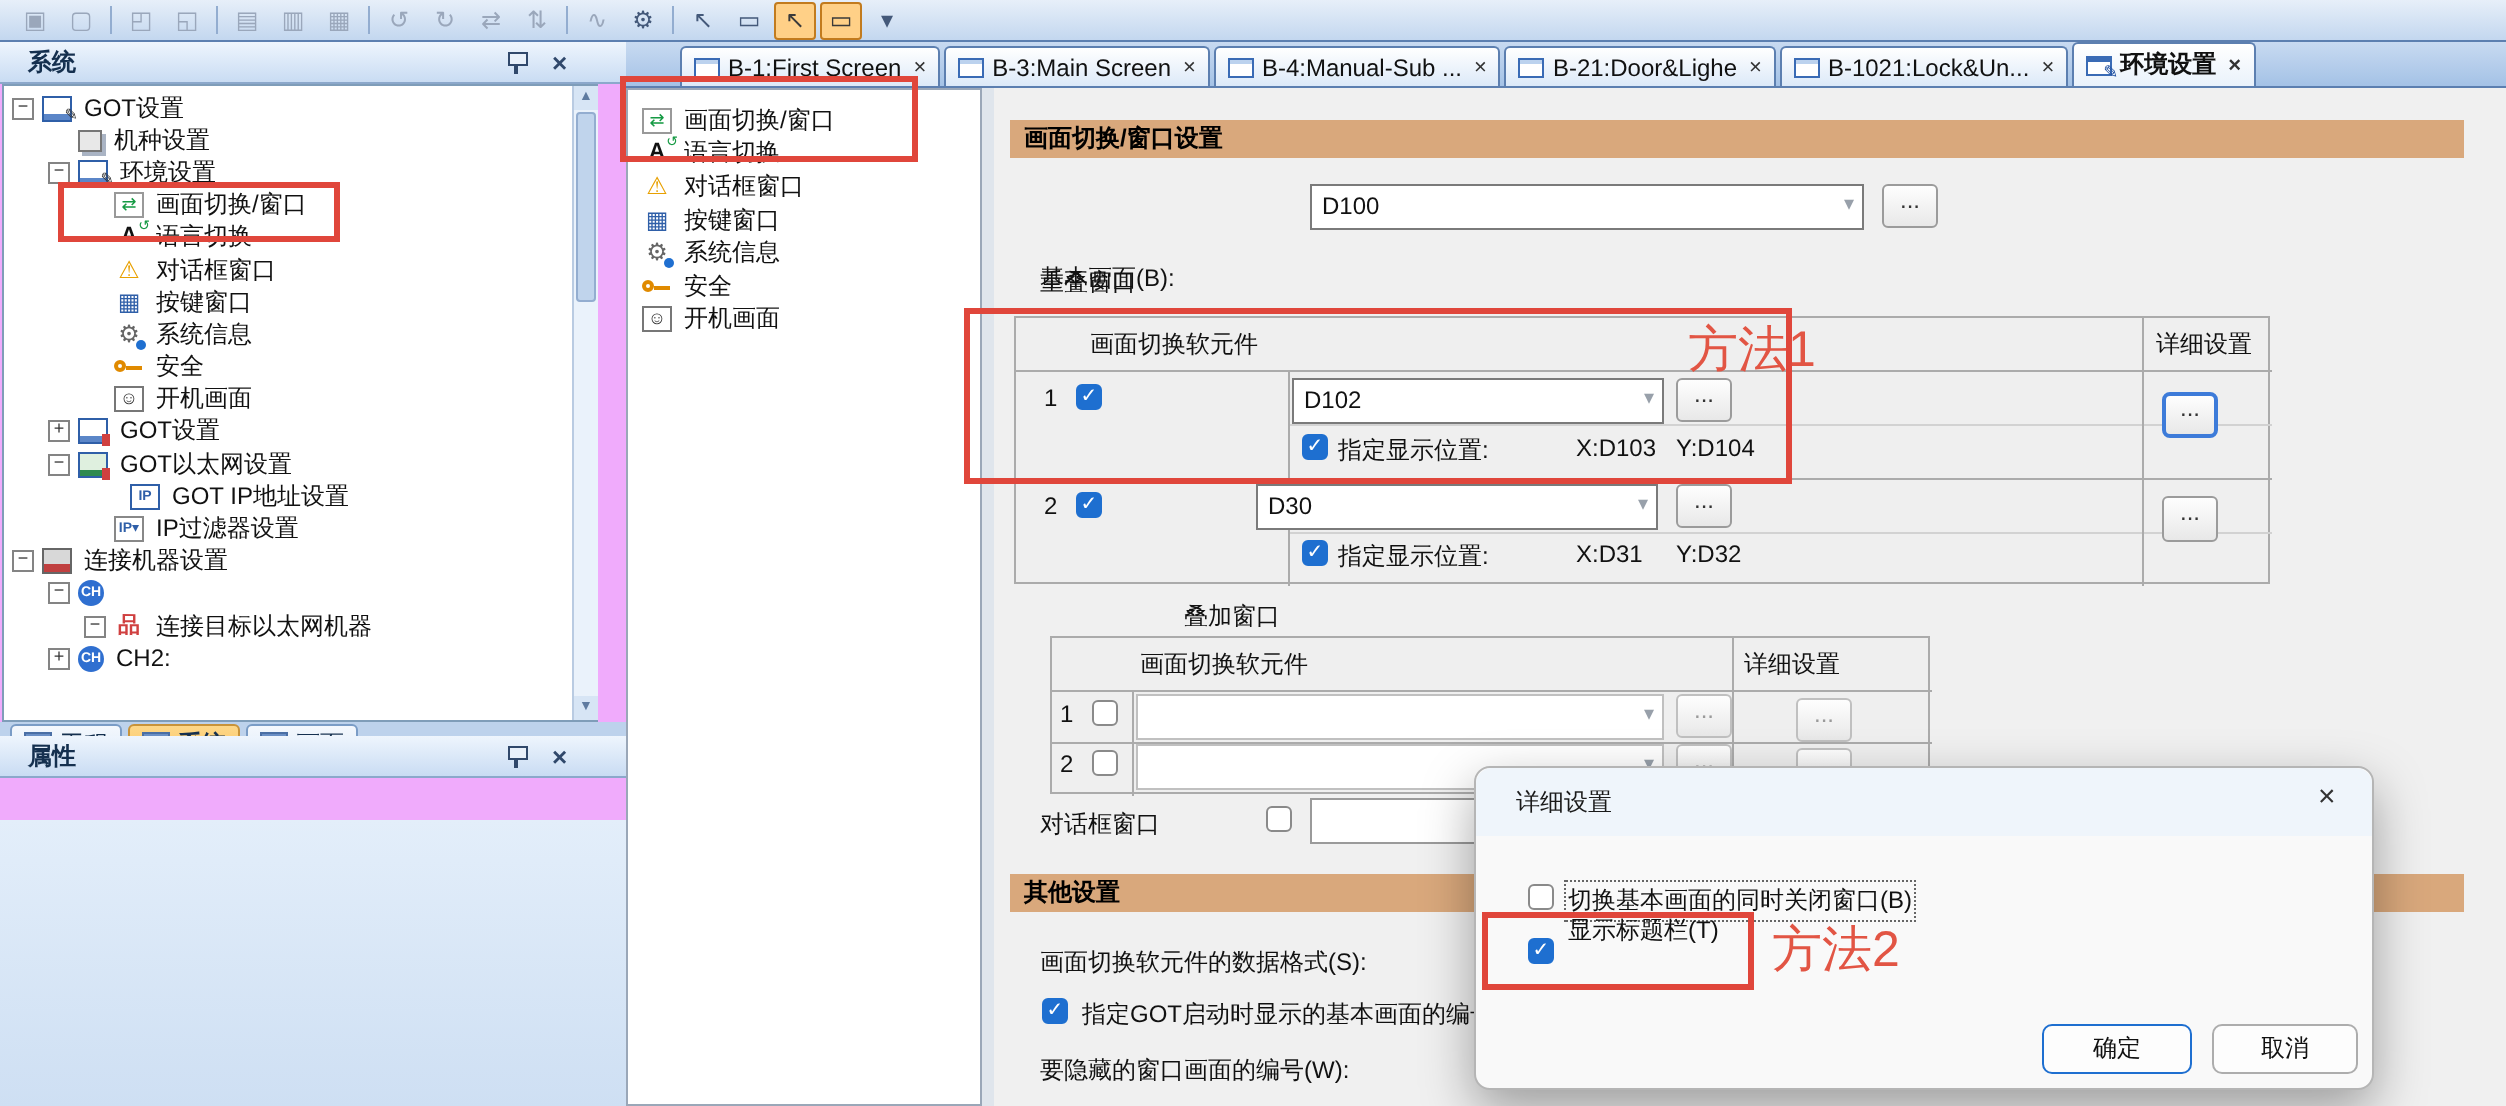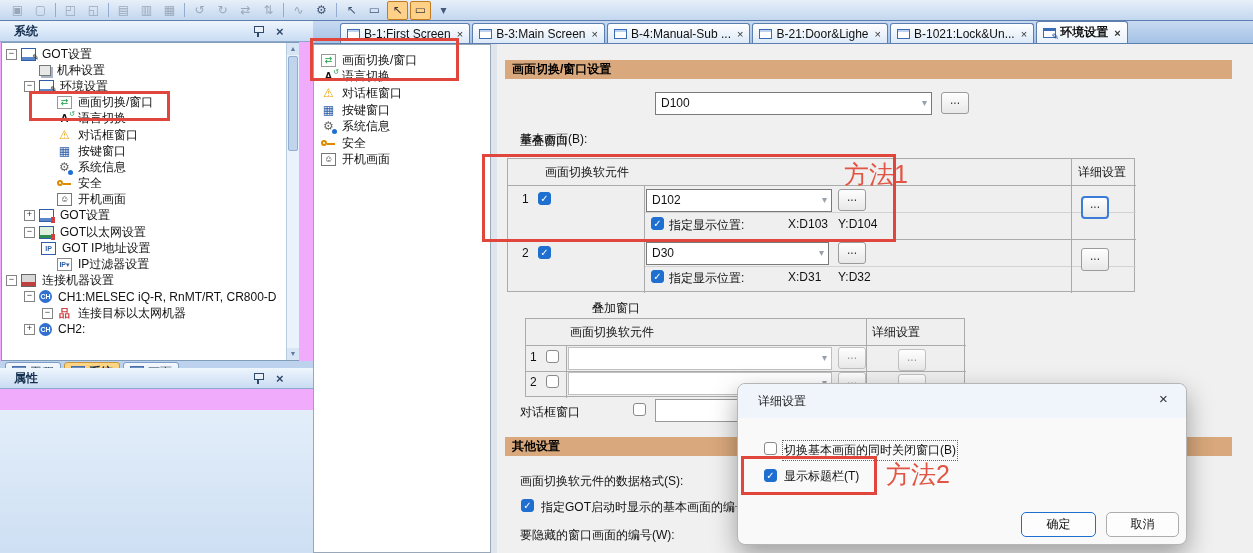--- a/index.html
+++ b/index.html
@@ -249,39 +249,38 @@
       <div class="trow" style="padding-left: 22px;">
         <span class="exp">+</span>
         <span class="ti i-got2"></span>
         <span class="tlabel">GOT设置</span>
       </div>
       <div class="trow" style="padding-left: 22px;">
         <span class="exp">−</span>
         <span class="ti i-eth"></span>
         <span class="tlabel">GOT以太网设置</span>
       </div>
-      <div class="trow" style="padding-left: 24px;">
+      <div class="trow" style="padding-left: 48px;">
         <span class="exp-sp"></span>
         <span class="ti i-ip"></span>
         <span class="tlabel">GOT IP地址设置</span>
       </div>
       <div class="trow" style="padding-left: 40px;">
         <span class="exp-sp"></span>
         <span class="ti i-ipf"></span>
         <span class="tlabel">IP过滤器设置</span>
       </div>
       <div class="trow" style="padding-left: 4px;">
         <span class="exp">−</span>
         <span class="ti i-conn"></span>
         <span class="tlabel">连接机器设置</span>
       </div>
       <div class="trow" style="padding-left: 22px;">
         <span class="exp">−</span>
         <span class="ti i-ch"></span>
-        <span class="tlabel">CH1:MELSEC iQ-R, RnMT/RT, CR800-D</span>
       </div>
       <div class="trow" style="padding-left: 40px;">
         <span class="exp">−</span>
         <span class="ti i-netdev"></span>
         <span class="tlabel">连接目标以太网机器</span>
       </div>
       <div class="trow" style="padding-left: 22px;">
         <span class="exp">+</span>
         <span class="ti i-ch"></span>
         <span class="tlabel">CH2:</span>
@@ -374,21 +373,21 @@
 <div class="combo" style="left:646px;top:189px;width:186px;">D102</div>
 <div class="bbtn" style="left:838px;top:189px;">...</div>
 <span class="cb on" style="left:651px;top:217px;"></span>
 <span class="lbl" style="left:669px;top:217px;">指定显示位置:</span>
 <span class="lbl" style="left:788px;top:217px;">X:D103</span>
 <span class="lbl" style="left:838px;top:217px;">Y:D104</span>
 <div class="bbtn blue" style="left:1081px;top:196px;width:28px;height:23px;">...</div>
 
 <span class="lbl" style="left:522px;top:246px;">2</span>
 <span class="cb on" style="left:538px;top:246px;"></span>
-<div class="combo" style="left:646px;top:242px;width:183px;">D30</div>
+<div class="combo" style="left:628px;top:242px;width:201px;">D30</div>
 <div class="bbtn" style="left:838px;top:242px;">...</div>
 <span class="cb on" style="left:651px;top:270px;"></span>
 <span class="lbl" style="left:669px;top:270px;">指定显示位置:</span>
 <span class="lbl" style="left:788px;top:270px;">X:D31</span>
 <span class="lbl" style="left:838px;top:270px;">Y:D32</span>
 <div class="bbtn" style="left:1081px;top:248px;width:28px;height:23px;">...</div>
 
 <span class="lbl" style="left:548px;top:300px;margin-left:44px;">叠加窗口</span>
 
 <div class="abs" style="left:525px;top:318px;width:440px;height:79px;border:1px solid #ababab;box-sizing:border-box;background:#efefef;">
@@ -422,21 +421,21 @@
 <span class="lbl" style="left:541px;top:499px;">指定GOT启动时显示的基本画面的编号</span>
 <span class="lbl" style="left:520px;top:527px;">要隐藏的窗口画面的编号(W):</span>
 
 <div id="dialog" class="abs">
   <div id="dlgtop"></div>
   <span class="lbl" style="left:20px;top:9px;color:#1a1a1a;">详细设置</span>
   <span class="lbl" style="left:421px;top:6px;font-size:15px;color:#333;">×</span>
   <span class="cb" style="left:26px;top:58px;"></span>
   <span class="lbl dotted" style="left:46px;top:58px;">切换基本画面的同时关闭窗口(B)</span>
   <span class="cb on" style="left:26px;top:85px;"></span>
-  <span class="lbl" style="left:46px;top:84px;">显示标题栏(T)</span>
+  <span class="lbl" style="left:46px;top:73px;">显示标题栏(T)</span>
   <div class="dbtn" id="okbtn" style="left:283px;top:128px;width:75px;">确定</div>
   <div class="dbtn" id="cancelbtn" style="left:368px;top:128px;width:73px;">取消</div>
 </div>
 
 <div class="ann" style="left:29px;top:91px;width:135px;height:24px;"></div>
 <div class="ann" style="left:310px;top:38px;width:143px;height:37px;"></div>
 <div class="ann" style="left:482px;top:154px;width:408px;height:82px;"></div>
 <span class="anntext" style="left:812px;top:158px;margin-left:32px;">方法1</span>
 <div class="ann" style="left:741px;top:456px;width:130px;height:33px;"></div>
 <span class="anntext" style="left:886px;top:458px;">方法2</span>

